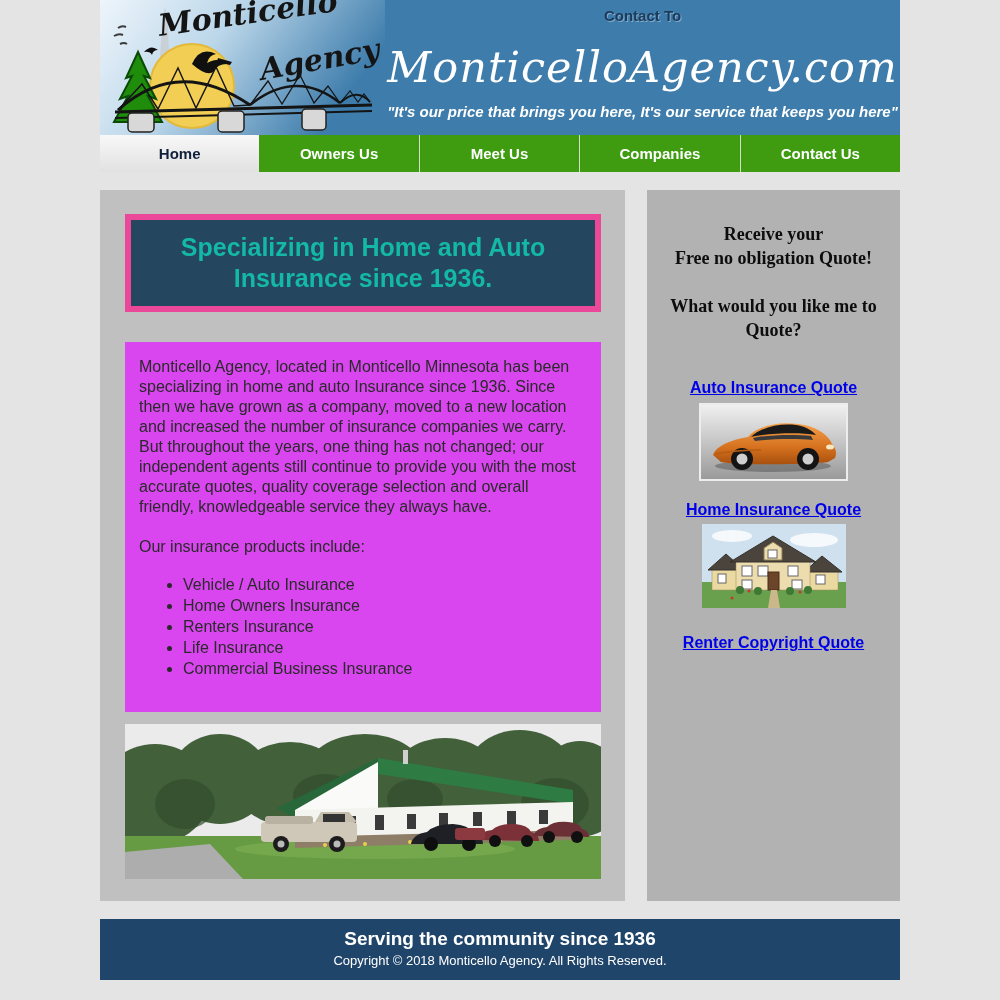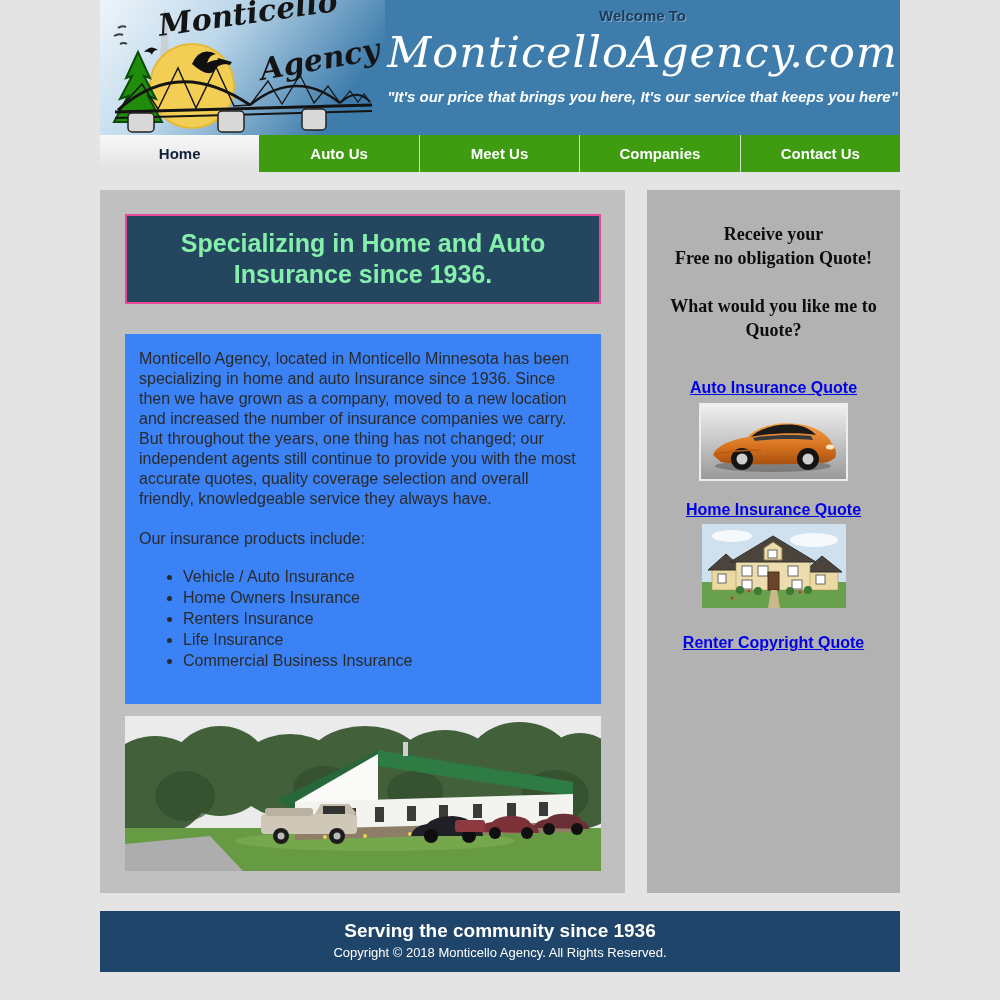--- a/index.html
+++ b/index.html
@@ -18,21 +18,21 @@
   .header-right {
     flex: 1; background: #3d7cab; color: #fff;
     text-align: center; padding-top: 7px;
   }
   .welcome {
     font-size: 15px; font-weight: bold; color: #1b3b5c;
     text-shadow: 1px 1px 0 rgba(255,255,255,0.35);
   }
   .site-name {
     font-family: "DejaVu Serif", serif; font-style: italic;
-    font-size: 43px; color: #fff; margin-top: 5px; letter-spacing: 1px;
+    font-size: 43px; color: #fff; margin-top: 20px; letter-spacing: 1px;
     line-height: 1.1;
   }
   .tagline {
     font-size: 15px; font-weight: bold; font-style: italic;
     color: #fff; margin-top: 12px;
   }
 
   
   .nav { display: flex; height: 37px; }
   .nav-item {
@@ -46,26 +46,26 @@
     color: #10203c; border-right: none;
   }
 
   
   .main { display: flex; margin-top: 18px; align-items: stretch; }
   .left-col {
     width: 525px; flex: none; background: #c0c0c0;
     padding: 24px 24px 22px 25px;
   }
   .headline-box {
-    background: #24465f; border: 2px solid #ec4899; color: #86efac;
+    background: #24465f; border: 6px solid #ec4899; color: #14b8a6;
     font-weight: bold; font-size: 25px; line-height: 31px;
     text-align: center; padding: 12px 8px;
   }
   .text-box {
-    background: #3b82f6; margin-top: 30px; padding: 15px 14px;
+    background: #d946ef; margin-top: 30px; padding: 15px 14px;
     font-size: 16px; color: #2a2a2a; line-height: 20px;
   }
   .text-box p { margin: 0 0 20px 0; }
   .text-box ul { margin: 18px 0 18px 0; padding-left: 44px; }
   .text-box li { margin: 0 0 1px 0; }
   .cta { margin: 0; }
   .photo-wrap { margin-top: 12px; }
   .photo-wrap svg { display: block; }
 
   .col-gap { width: 22px; flex: none; }
@@ -151,29 +151,29 @@
             <rect x="28" y="113" width="26" height="19" rx="4"></rect>
             <rect x="118" y="111" width="26" height="21" rx="4"></rect>
             <rect x="202" y="109" width="24" height="21" rx="4"></rect>
           </g>
 
           <text x="60" y="36" transform="rotate(-8 60 36)" font-family="DejaVu Serif, serif" font-style="italic" font-weight="bold" font-size="30" fill="#141414">Monticello</text>
           <text x="162" y="80" transform="rotate(-10 162 80)" font-family="DejaVu Serif, serif" font-style="italic" font-weight="bold" font-size="30" fill="#141414">Agency</text>
         </svg>
       </div>
       <div class="header-right">
-        <div class="welcome">Welcome To</div>
+        <div class="welcome">Contact To</div>
         <div class="site-name">MonticelloAgency.com</div>
         <div class="tagline">"It's our price that brings you here, It's our service that keeps you here"</div>
       </div>
     </div>
 
     <div class="nav">
       <div class="nav-item active">Home</div>
-      <div class="nav-item">Auto Us</div>
+      <div class="nav-item">Owners Us</div>
       <div class="nav-item">Meet Us</div>
       <div class="nav-item">Companies</div>
       <div class="nav-item">Contact Us</div>
     </div>
 
     <div class="main">
 
       <div class="left-col">
         <div class="headline-box">Specializing in Home and Auto Insurance since 1936.</div>
 

